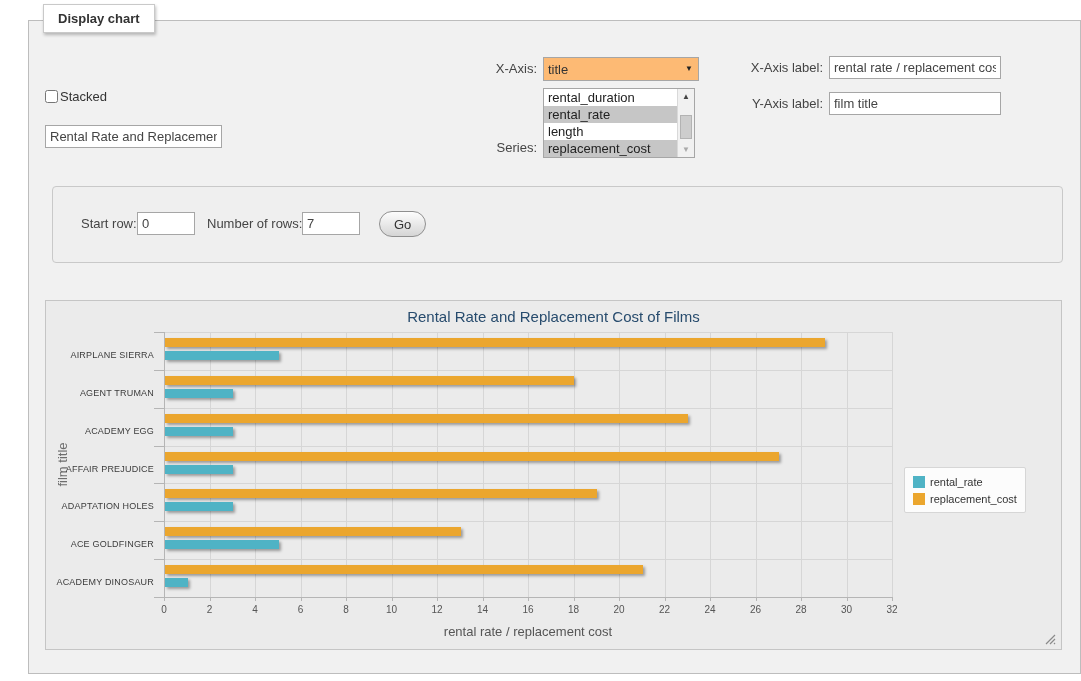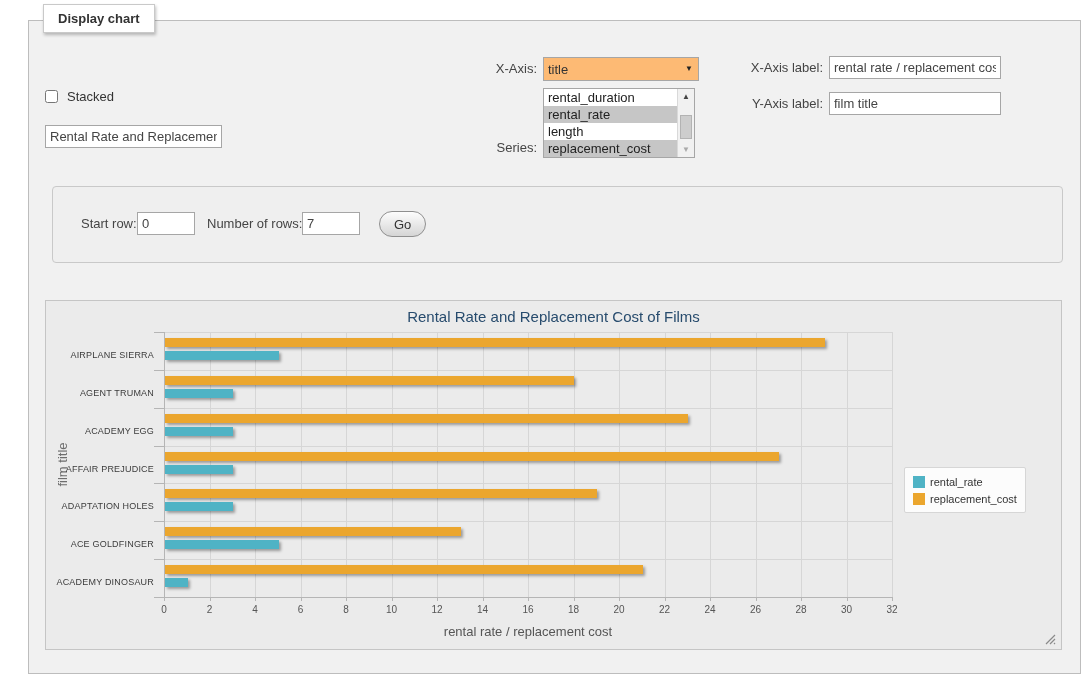--- a/index.html
+++ b/index.html
@@ -11,21 +11,21 @@
            border:1px solid #bdbdbd; background:#f1f1f1;margin-left:8px; }
   .legend-box { position:absolute; left:14px; top:-17px; background:#ffffff;
                 border:1px solid #c9c9c9; box-shadow:1px 2px 3px rgba(0,0,0,0.25);
                 padding:6px 14px; font-size:13px; font-weight:bold; color:#333; }
 
   
   .radios { position:absolute; left:16px; top:33px; height:18px; display:flex;
             gap:12px; align-items:center; font-size:13px; color:#333; }
   .radio-item { display:flex; align-items:center; gap:4px; cursor:default; }
   .stacked-row { position:absolute; left:16px; top:66px; height:18px; display:flex;
-                 align-items:center; gap:9px; font-size:13px; color:#333; }
+                 align-items:center; gap:2px; font-size:13px; color:#333; }
   input[type="text"] { border:1px solid #a6a6a6; background:#fff; font-size:13px;
                        color:#444; padding:0 4px; height:23px;
                        font-family:"Liberation Sans", sans-serif; }
   .title-input { position:absolute; left:16px; top:104px; width:177px; }
 
   .flabel { position:absolute; font-size:13px; color:#444; text-align:right; line-height:24px; }
   .lab-xaxis  { left:404px; top:36px; width:104px; }
   .lab-series { left:404px; top:115px; width:104px; }
   .lab-xlabel { left:694px; top:35px; width:100px; }
   .lab-ylabel { left:694px; top:71px; width:100px; }

